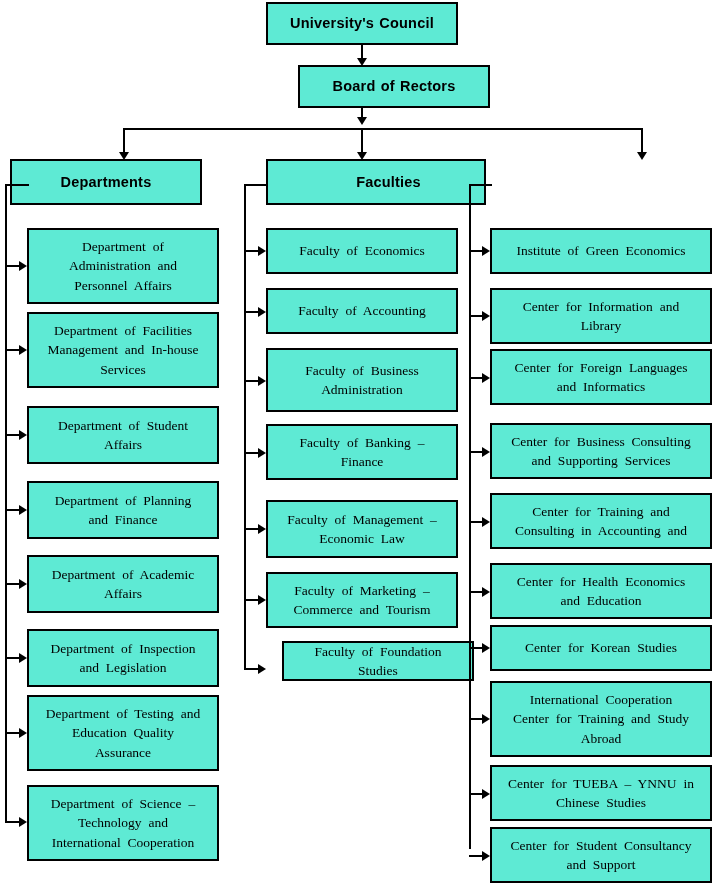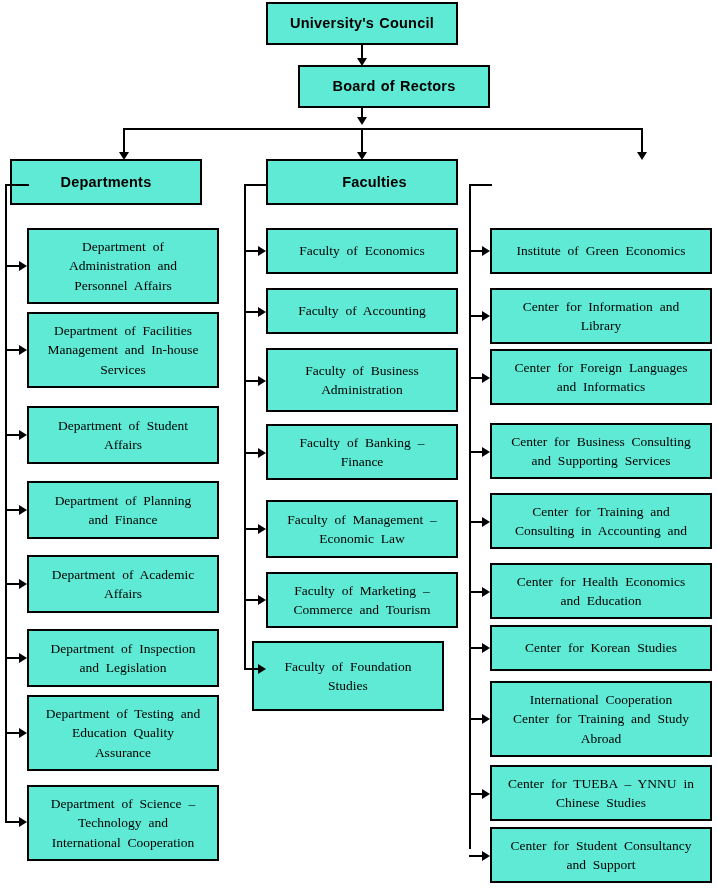--- a/index.html
+++ b/index.html
@@ -113,21 +113,21 @@
   <div class="vline" style="left:361px; top:128px; height:26px;"></div>
   <div class="arrow-down" style="left:357px; top:152px;"></div>
 
   <div class="vline" style="left:641px; top:128px; height:26px;"></div>
   <div class="arrow-down" style="left:637px; top:152px;"></div>
 
   <div class="node head" style="left:10px; top:159px; width:192px; height:46px;">
     <span class="label">Departments</span>
   </div>
 
-  <div class="node head" style="left:266px; top:159px; width:192px; height:46px;padding-left:25px;">
+  <div class="node head" style="left:266px; top:159px; width:220px; height:46px;padding-left:25px;">
     <span class="label">Faculties</span>
   </div>
 
 
   <div class="hline" style="left:5px; top:184px; width:24px;"></div>
 
   <div class="vline" style="left:5px; top:184px; height:637px;"></div>
 
   <div class="node leaf" style="left:27px; top:228px; width:192px; height:76px;">
     <span class="label">Department  of
@@ -225,21 +225,21 @@
   <div class="hline" style="left:244px; top:528px; width:16px;"></div>
   <div class="arrow-right" style="left:258px; top:524px;"></div>
 
   <div class="node leaf" style="left:266px; top:572px; width:192px; height:56px;">
     <span class="label">Faculty  of Marketing  –
 Commerce  and Tourism</span>
   </div>
   <div class="hline" style="left:244px; top:599px; width:16px;"></div>
   <div class="arrow-right" style="left:258px; top:595px;"></div>
 
-  <div class="node leaf" style="left:252px; top:641px; width:192px; height:70px;">
+  <div class="node leaf" style="left:282px; top:641px; width:192px; height:40px;">
     <span class="label">Faculty  of Foundation
 Studies</span>
   </div>
   <div class="hline" style="left:244px; top:668px; width:16px;"></div>
   <div class="arrow-right" style="left:258px; top:664px;"></div>
 
   <div class="hline" style="left:469px; top:184px; width:23px;"></div>
   <div class="vline" style="left:469px; top:184px; height:665px;"></div>
 
   <div class="node leaf" style="left:490px; top:228px; width:222px; height:46px;">

